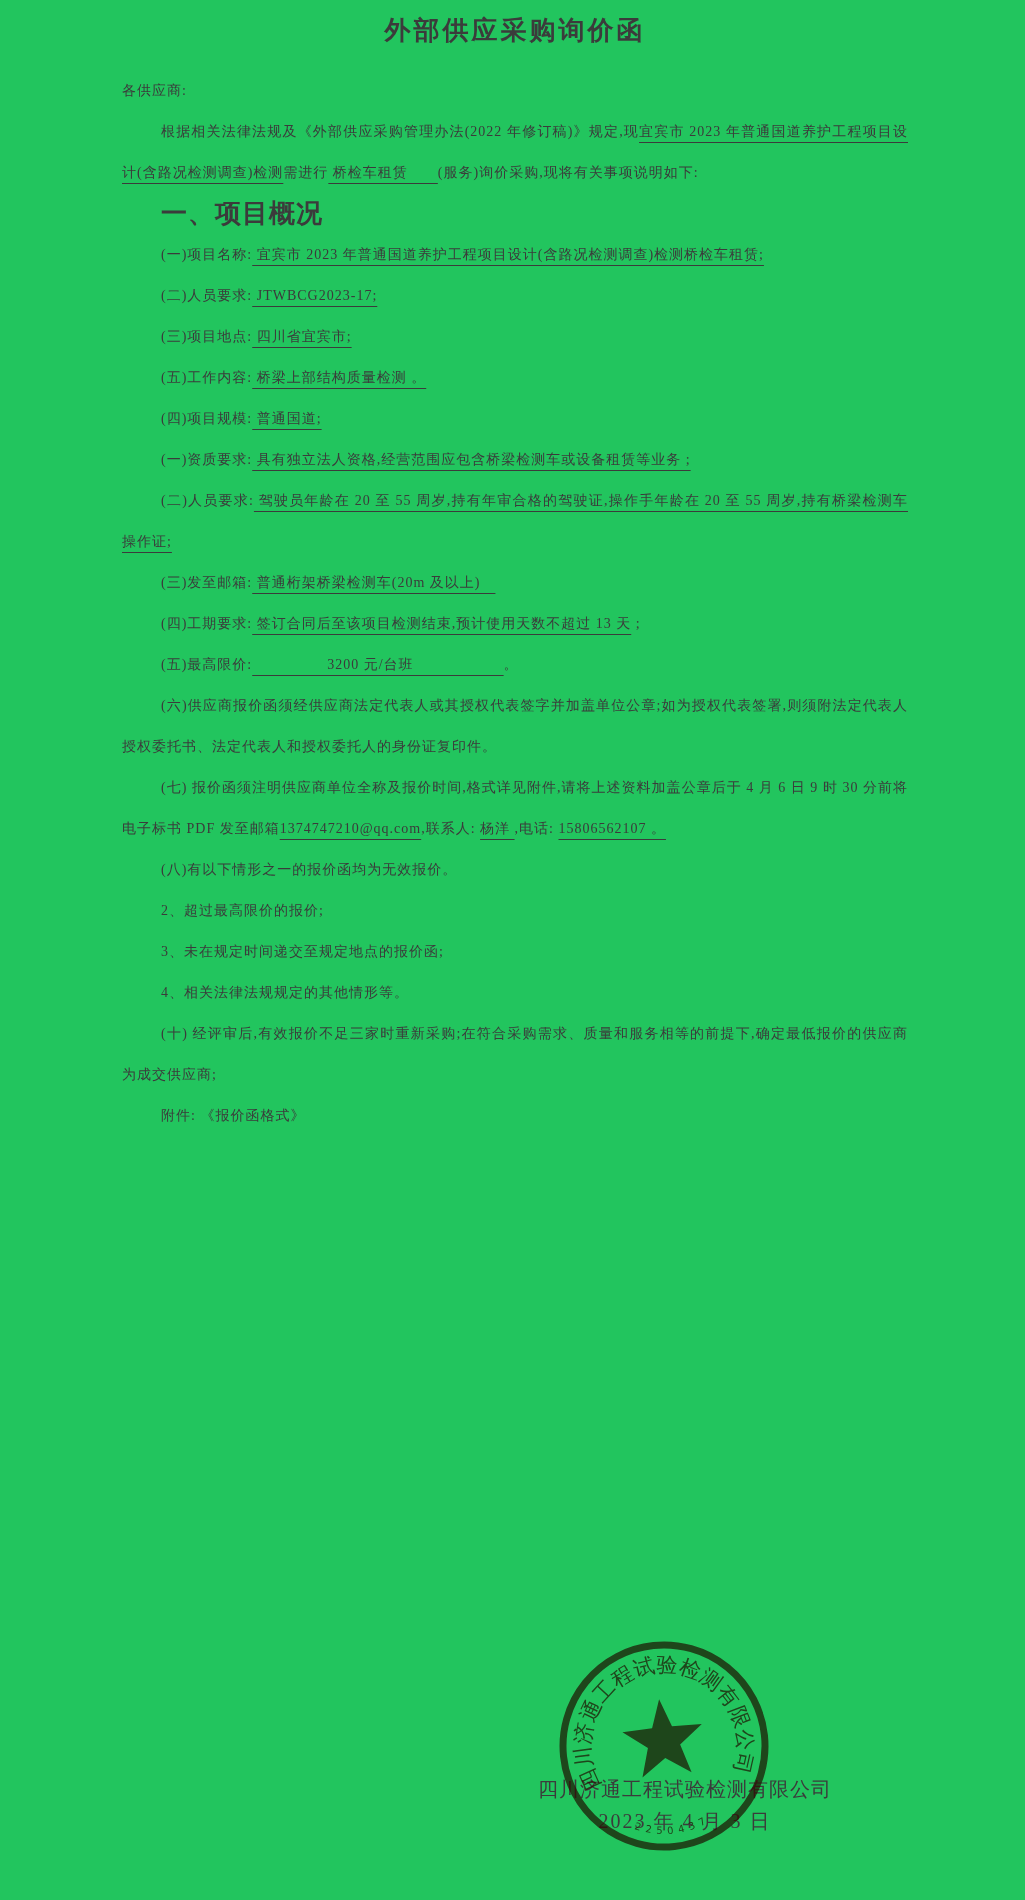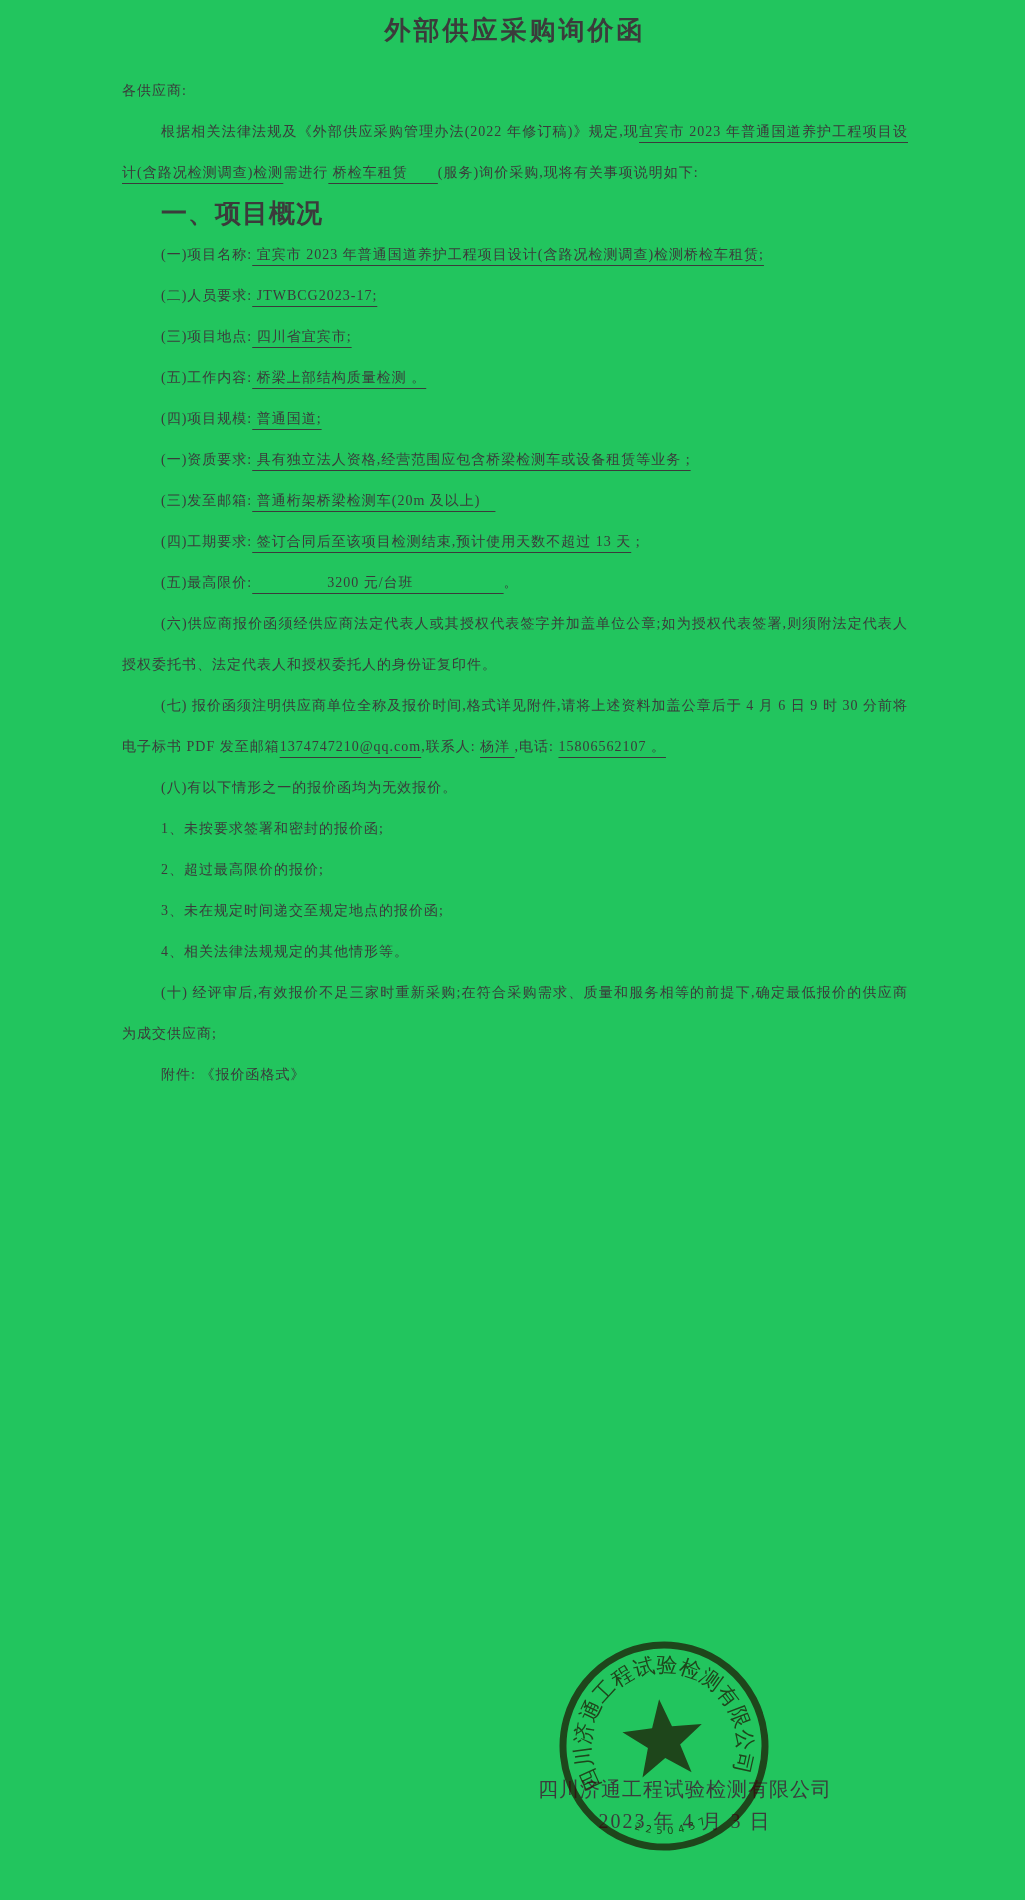--- a/index.html
+++ b/index.html
@@ -50,34 +50,34 @@
 
     <p class="indent"><span>(一)项目名称:</span><span class="u"> 宜宾市 2023 年普通国道养护工程项目设计(含路况检测调查)检测桥检车租赁; </span></p>
     <p class="indent"><span>(二)人员要求:</span><span class="u"> JTWBCG2023-17; </span></p>
     <p class="indent"><span>(三)项目地点:</span><span class="u"> 四川省宜宾市; </span></p>
     <p class="indent"><span>(五)工作内容:</span><span class="u"> 桥梁上部结构质量检测 。</span></p>
     <p class="indent"><span>(四)项目规模:</span><span class="u"> 普通国道;</span></p>
 
 
     <p class="indent"><span>(一)资质要求:</span><span class="u"> 具有独立法人资格,经营范围应包含桥梁检测车或设备租赁等业务 ; </span></p>
 
+    <p class="indent"><span>(二)人员要求:</span><span class="u"> 驾驶员年龄在 20 至 55 周岁,持有年审合格的驾驶证,操作手年龄在 20 至 55 周岁,持有桥梁检测车操作证;</span></p>
 
     <p class="indent"><span>(三)发至邮箱:</span><span class="u"> 普通桁架桥梁检测车(20m 及以上)　</span></p>
 
     <p class="indent"><span>(四)工期要求:</span><span class="u"> 签订合同后至该项目检测结束,预计使用天数不超过 13 天</span><span> ;</span></p>
 
     <p class="indent"><span>(五)最高限价:</span><span class="u">　　　　　3200 元/台班　　　　　　</span><span>。</span></p>
 
     <p class="indent">(六)供应商报价函须经供应商法定代表人或其授权代表签字并加盖单位公章;如为授权代表签署,则须附法定代表人授权委托书、法定代表人和授权委托人的身份证复印件。</p>
 
     <p class="indent"><span>(七) 报价函须注明供应商单位全称及报价时间,格式详见附件,请将上述资料加盖公章后于 4 月 6 日 9 时 30 分前将电子标书 PDF 发至邮箱</span><span class="u">1374747210@qq.com</span><span>,联系人: </span><span class="u b"> 杨洋 </span><span>,电话: </span><span class="u"> 15806562107 。</span></p>
 
     <p class="indent">(八)有以下情形之一的报价函均为无效报价。</p>
 
-    <p class="indent">1、未按要求签署和密封的报价函;</p>
     <p class="indent">2、超过最高限价的报价;</p>
     <p class="indent">3、未在规定时间递交至规定地点的报价函;</p>
     <p class="indent">4、相关法律法规规定的其他情形等。</p>
 
 
     <p class="indent"><span>(十) 经评审后,有效报价不足三家时重新采购;在符合采购需求、质量和服务相等的前提下,确定</span><span class="b">最低报价</span><span>的供应商为成交供应商;</span></p>
 
     <p class="indent">附件: 《报价函格式》</p>
 
   </div>

